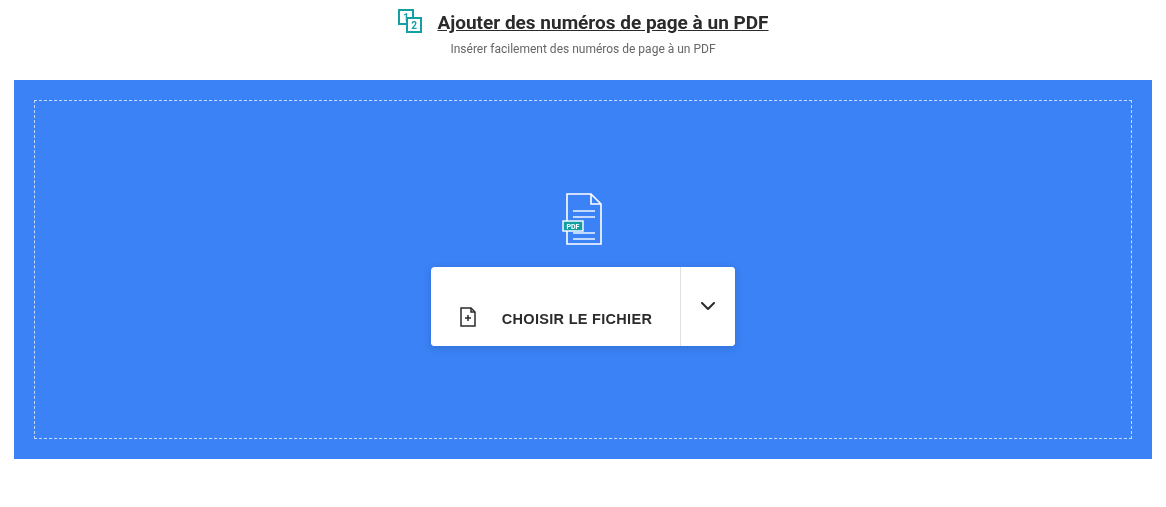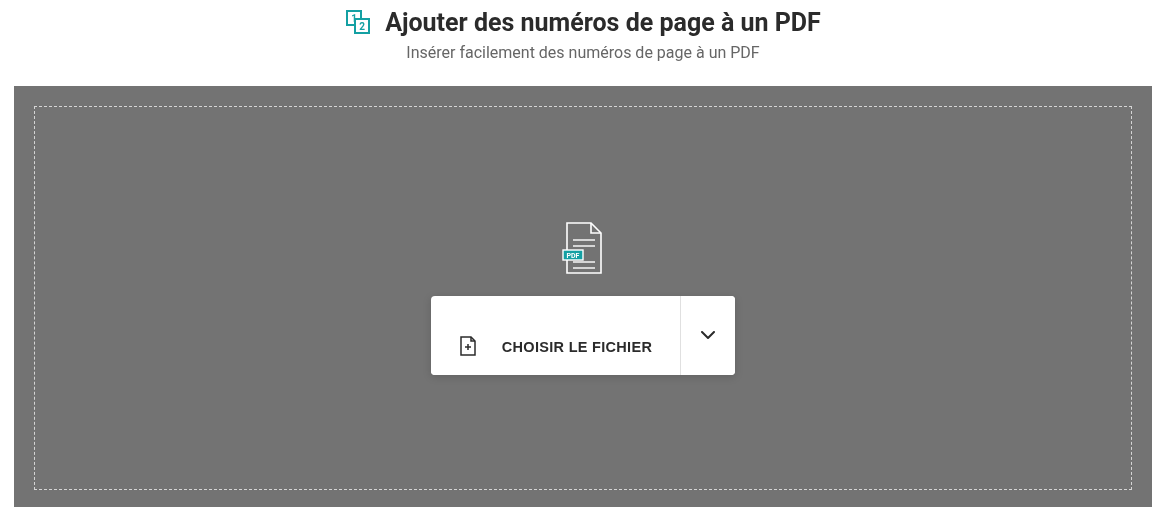--- a/index.html
+++ b/index.html
@@ -20,34 +20,35 @@
       align-items: center;
       justify-content: center;
       gap: 12px;
     }
     .title-icon {
       display: inline-flex;
       align-items: center;
       justify-content: center;
     }
     .page-title {
-      font-size: 25px;
+      font-size: 19px;
       font-weight: 700;
       color: #2b2b2b;
+      text-decoration: underline;
     }
     .page-subtitle {
       margin-top: 6px;
-      font-size: 16px;
+      font-size: 12px;
       color: #666666;
       font-weight: 400;
     }
     .dropzone-outer {
-      background: #737373;
+      background: #3b82f6;
       margin: 14px 14px 0 14px;
-      height: 424px;
+      height: 379px;
       position: relative;
       padding: 20px;
     }
     .dropzone-inner {
       width: 100%;
       height: 100%;
       border: 1px dashed rgba(255,255,255,0.7);
       display: flex;
       flex-direction: column;
       align-items: center;

